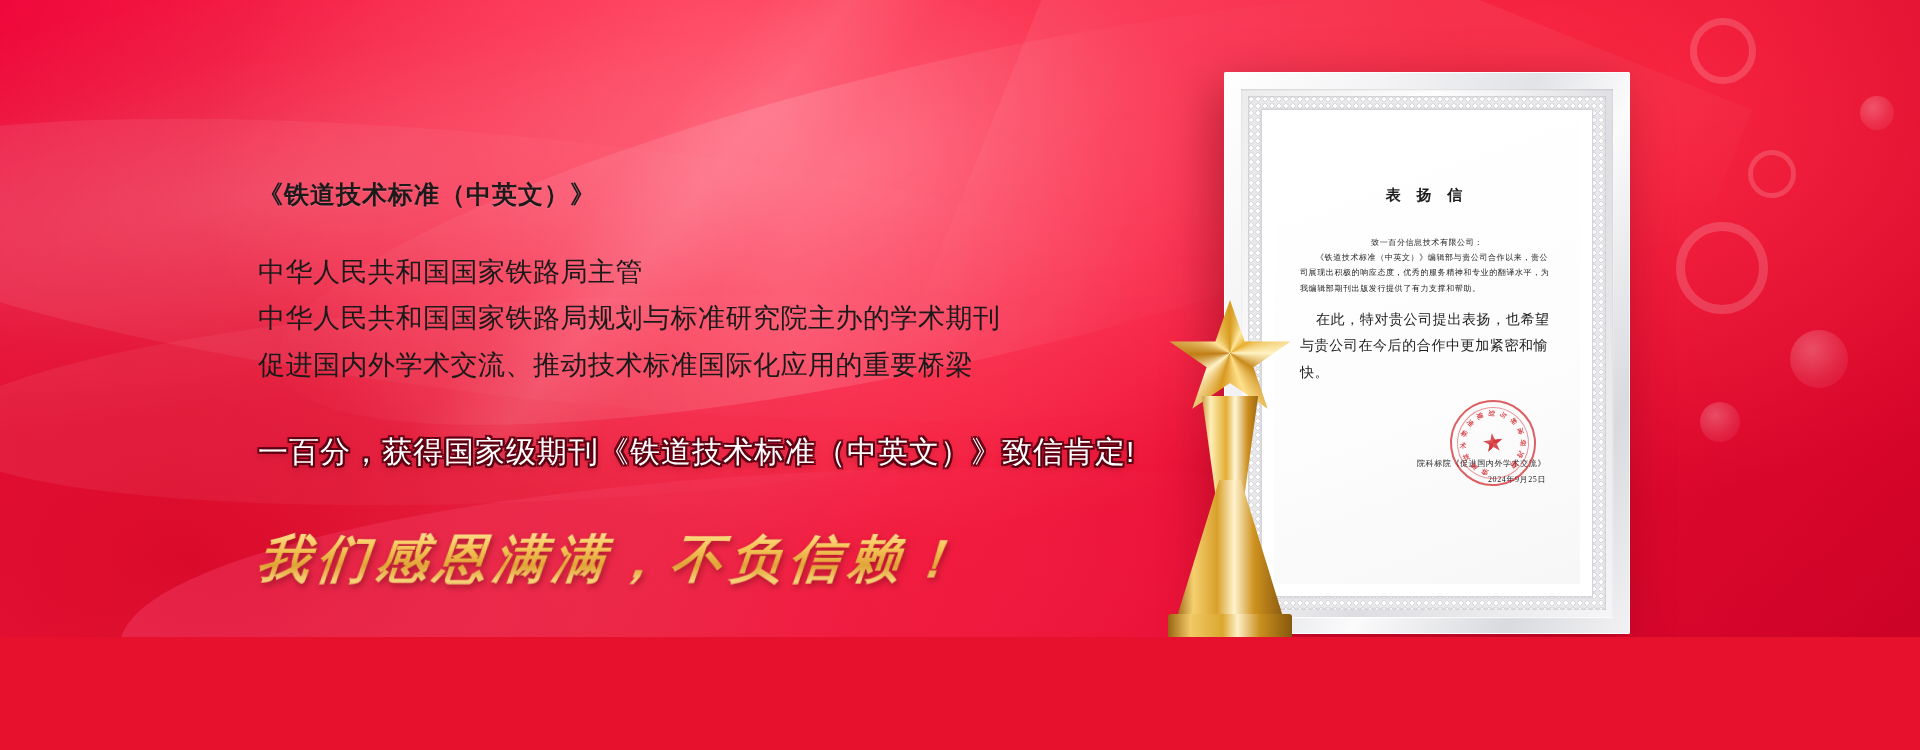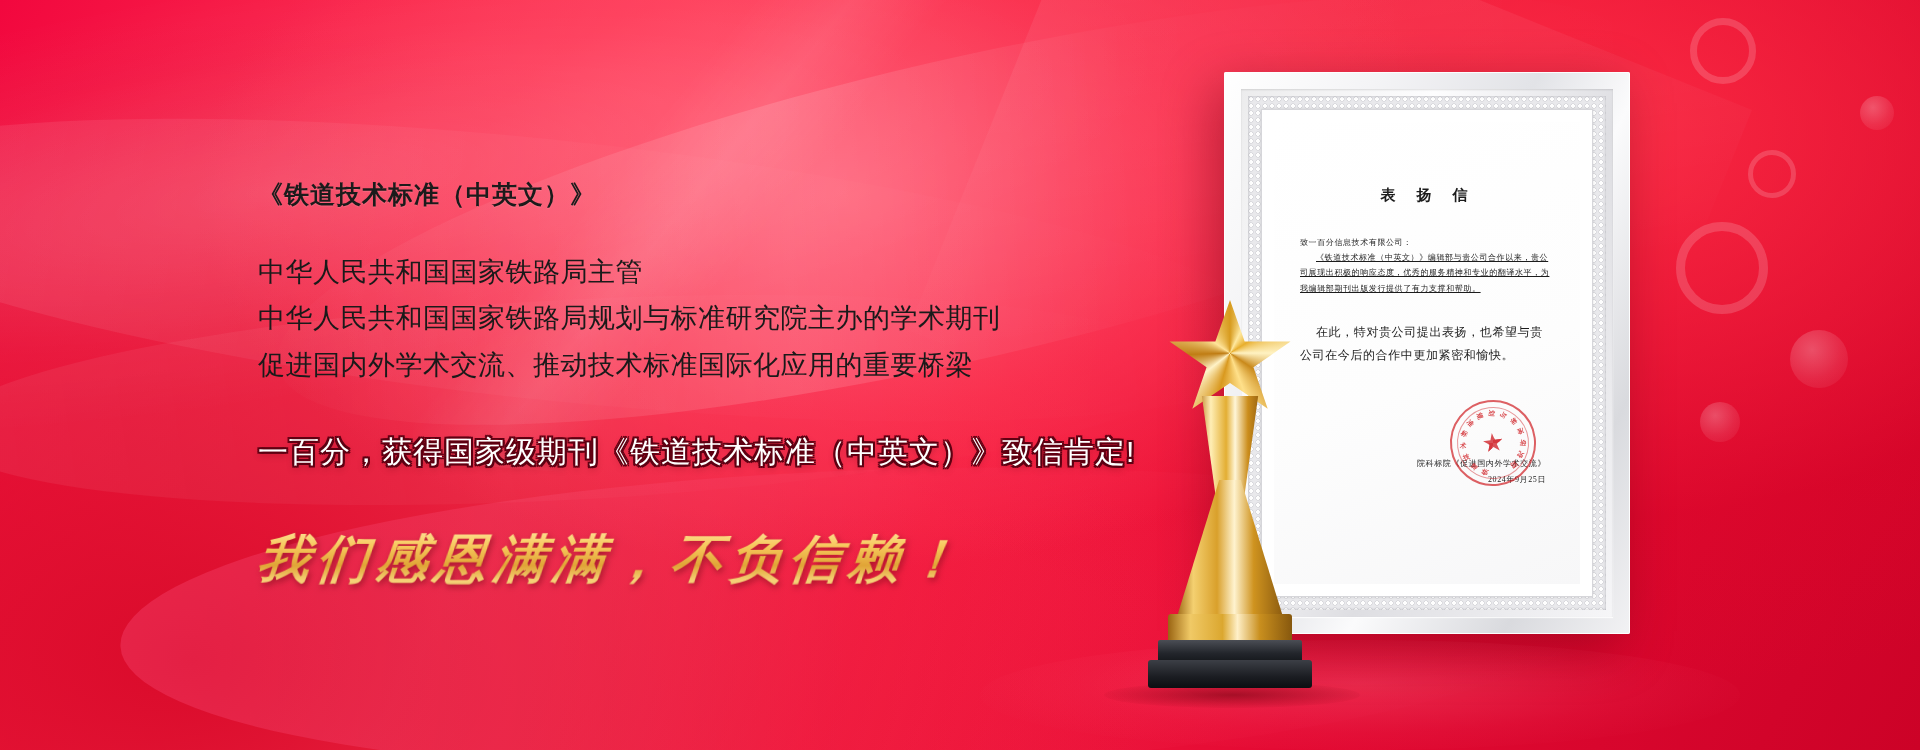--- a/index.html
+++ b/index.html
@@ -1,21 +1,21 @@
 <!DOCTYPE html>
 <html><head>
 <meta charset="utf-8">
 <style>
   * { margin:0; padding:0; box-sizing:border-box; }
   html,body { width:1920px; height:750px; overflow:hidden; background:#e8112d; }
   body { font-family:"Liberation Sans","DejaVu Sans",sans-serif; }
 
   #stage {
     position:relative;
-    width:1920px; height:750px;
+    width:1920px; height:637px;
     overflow:hidden;
     background:
       radial-gradient(ellipse 900px 520px at 44% 26%, rgba(255,90,115,0.95) 0%, rgba(255,60,90,0.55) 42%, rgba(245,20,55,0.0) 72%),
       radial-gradient(ellipse 1100px 700px at 82% 18%, rgba(255,48,70,0.85) 0%, rgba(226,10,40,0.25) 55%, rgba(200,5,30,0) 80%),
       radial-gradient(ellipse 1200px 800px at 10% 88%, rgba(214,6,38,0.9) 0%, rgba(226,12,45,0.4) 55%, rgba(226,12,45,0) 80%),
       linear-gradient(118deg, #f2073e 0%, #fa2a4e 18%, #ff4a62 33%, #f81f42 52%, #e40a33 72%, #cc0227 100%);
   }
 
   
   .ribbon { position:absolute; pointer-events:none; mix-blend-mode:screen; }
@@ -127,25 +127,25 @@
   .paper {
     position:absolute; left:50px; top:50px; right:50px; bottom:50px;
     background:linear-gradient(160deg,#ffffff 0%,#fdfdfd 55%,#f7f7f8 100%);
     padding:0 26px;
     font-family:"Liberation Serif","DejaVu Serif",serif;
     color:#1c1c1c;
     overflow:hidden;
   }
   .cert-title {
     text-align:center; font-size:15px; font-weight:bold;
-    letter-spacing:6px; margin-top:64px;font-family:Liberation Mono, monospace;
-  }
-  .cert-to { font-size:8px; margin-top:30px; letter-spacing:0.6px; line-height:1.9; }
-  .cert-p  { font-size:8px; text-indent:16px; letter-spacing:0.6px; line-height:1.9;text-decoration:underline; }
-  .cert-p2 { font-size:12px; text-indent:16px; letter-spacing:0.6px; line-height:1.9; margin-top:25px; }
+    letter-spacing:6px; margin-top:64px;
+  }
+  .cert-to { font-size:8px; margin-top:30px; letter-spacing:0.6px; line-height:1.9;text-align:center; }
+  .cert-p  { font-size:8px; text-indent:16px; letter-spacing:0.6px; line-height:1.9; }
+  .cert-p2 { font-size:14px; text-indent:16px; letter-spacing:0.6px; line-height:1.9; margin-top:11px; }
   .sign-block {
     position:absolute; right:34px; bottom:96px; text-align:right;
     font-size:8px; line-height:2; letter-spacing:0.6px;
   }
   .seal {
     position:absolute; right:44px; bottom:98px;
     width:86px; height:86px; border-radius:50%;
     border:2.5px solid rgba(206,24,30,0.78);
     opacity:0.88; transform:rotate(-7deg);
   }

